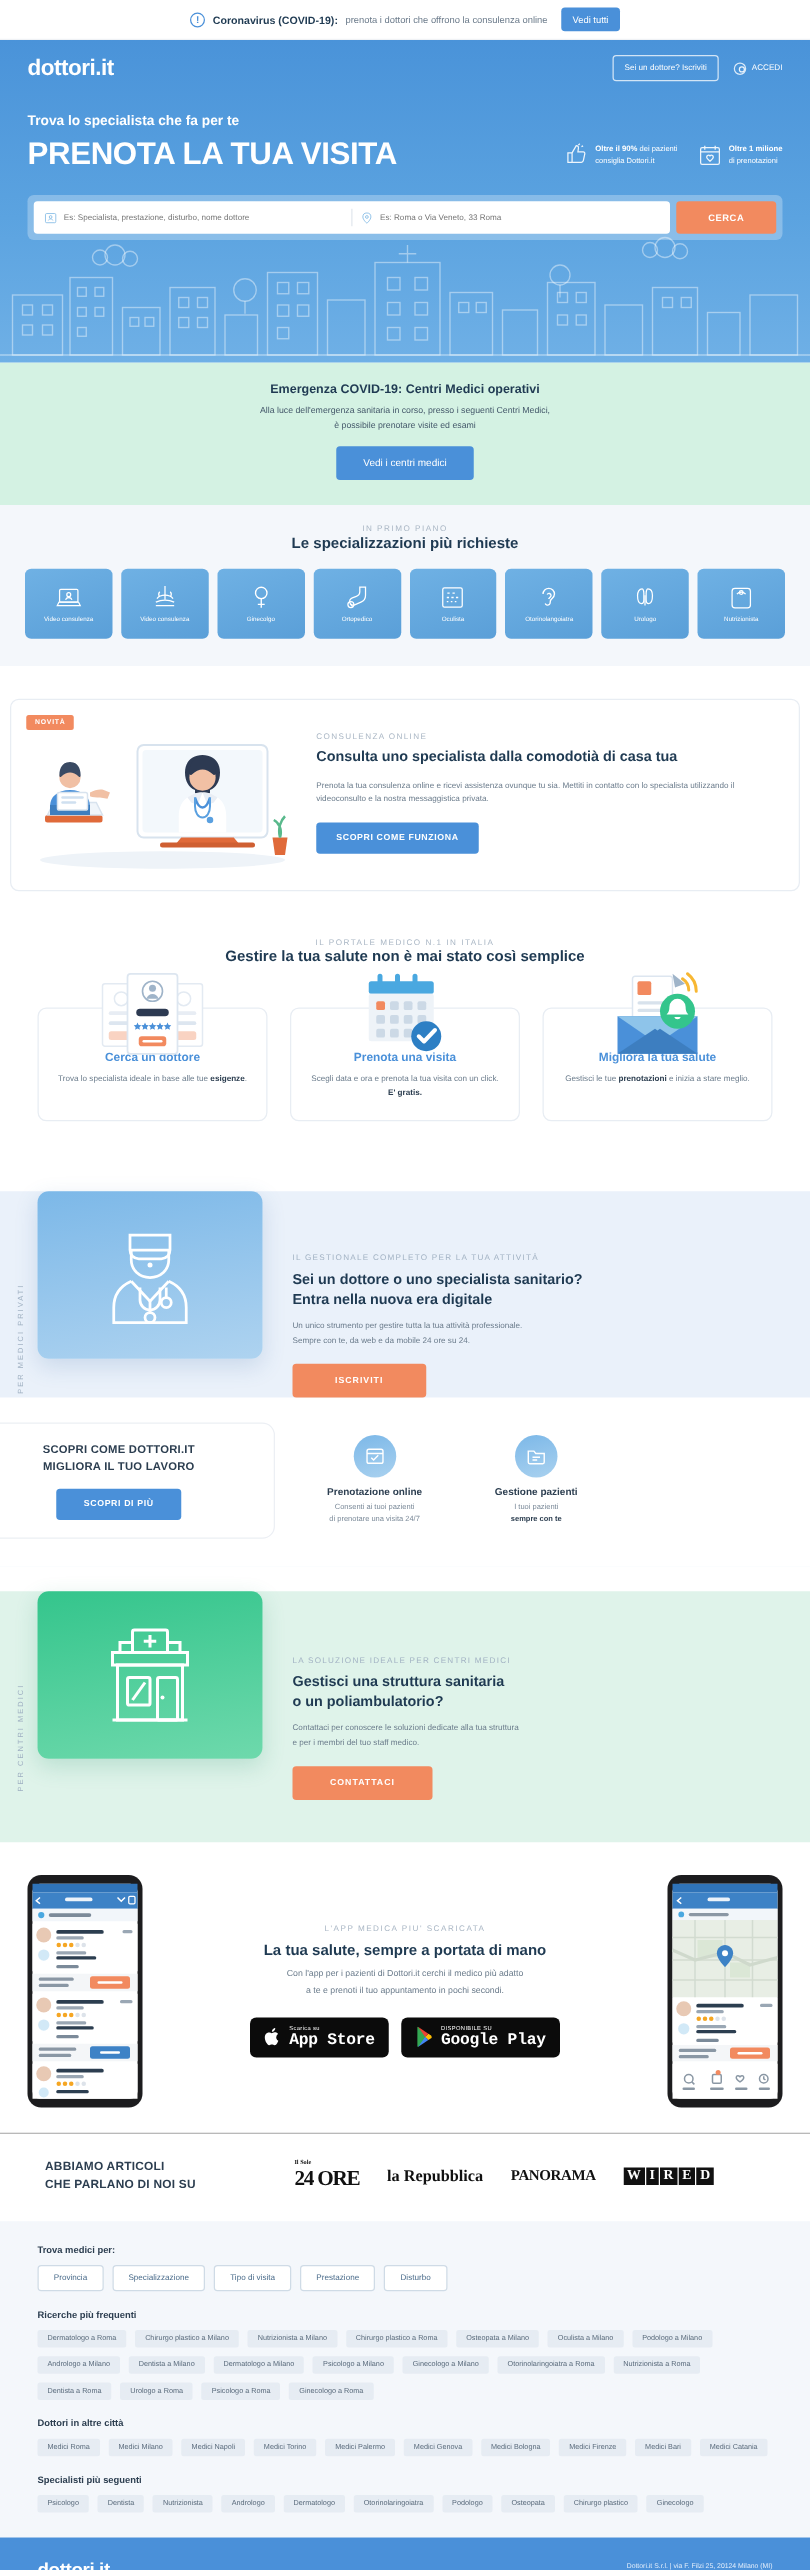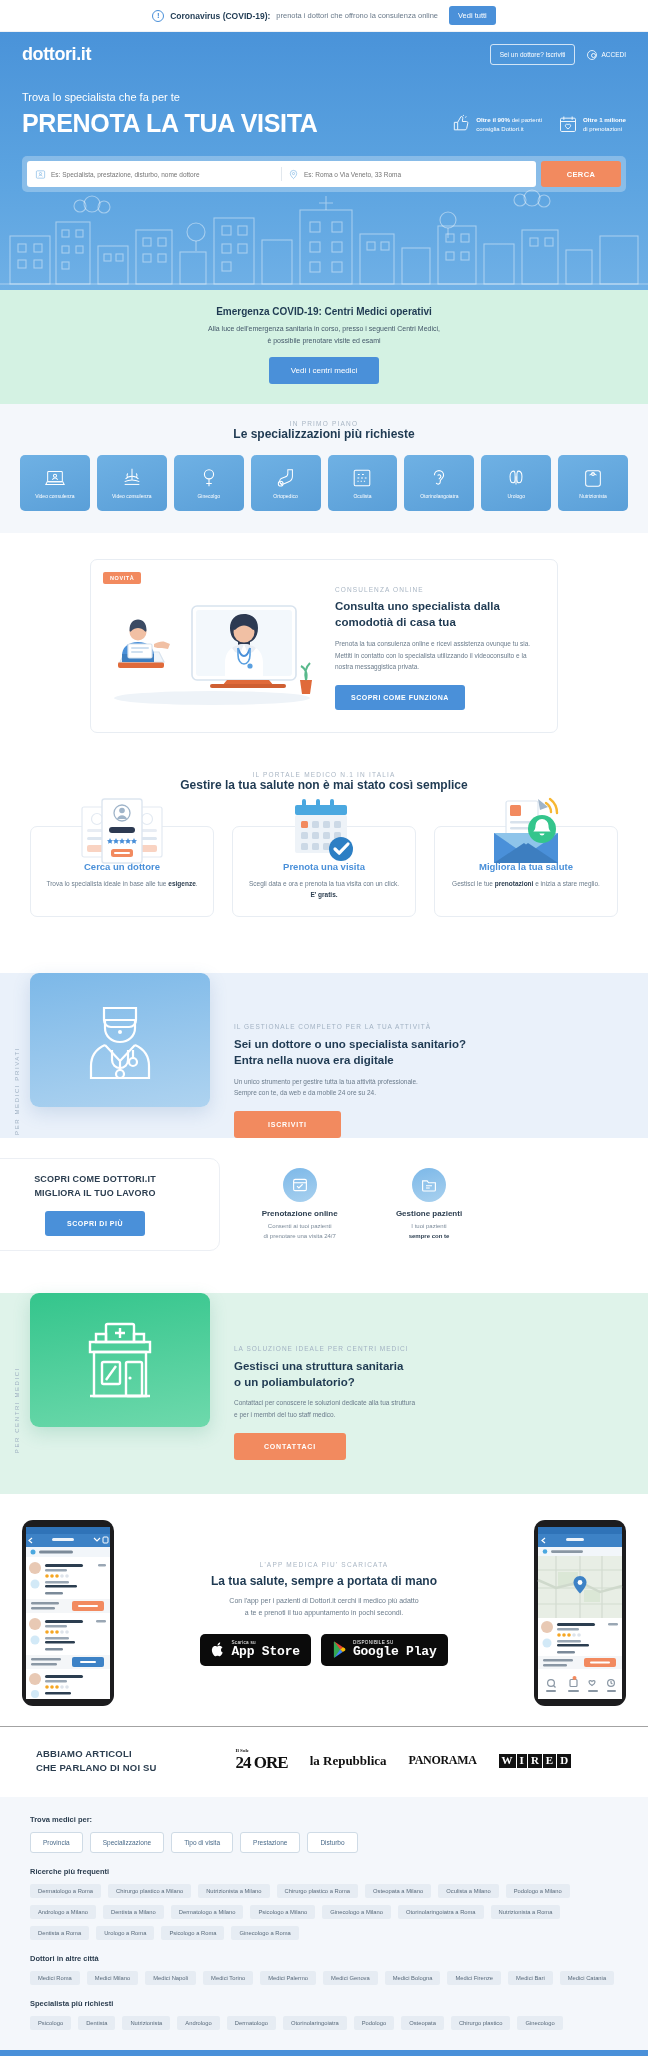--- a/index.html
+++ b/index.html
@@ -50,21 +50,21 @@
   .nav-login-ic {
     width: 10px; height: 10px; border: 1px solid rgba(255,255,255,.8); border-radius: 50%;
     display: inline-block; position: relative;
   }
   .nav-login-ic::after {
     content: ""; position: absolute; left: 3px; top: 2.5px; width: 3px; height: 3px;
     border-radius: 50%; border: 1px solid rgba(255,255,255,.9);
   }
 
   .hero-inner { padding: 26px 22px 0 22px; position: relative; z-index: 5; }
-  .hero-kicker { color: #ffffff; font-size: 11px; margin-bottom: 6px; font-weight: 400; }
+  .hero-kicker { color: #ffffff; font-size: 11px; margin-bottom: 6px; font-weight: 700; }
   .hero-row { display: flex; align-items: flex-end; justify-content: space-between; }
   .hero-title { color: #fff; font-size: 25px; font-weight: bold; letter-spacing: -0.3px; }
   .hero-stats { display: flex; gap: 16px; padding-bottom: 4px; }
   .stat { display: flex; align-items: center; gap: 5px; }
   .stat-ic { width: 20px; height: 20px; opacity: .9; }
   .stat-txt { color: #fff; font-size: 6px; line-height: 1.5; }
   .stat-txt b { font-size: 6.2px; }
 
   .search-wrap {
     margin: 18px 22px 0 22px; background: rgba(255,255,255,.28);
@@ -112,21 +112,21 @@
     background: linear-gradient(160deg,#6fb1e4 0%,#5a9fd8 100%); border-radius: 5px;
     height: 56px; display: flex; flex-direction: column; align-items: center;
     justify-content: center; gap: 4px; cursor: pointer;
   }
   .spec-ic { width: 22px; height: 22px; }
   .spec-lb { color: #fff; font-size: 5px; text-align: center; padding: 0 2px; }
 
   
   .consul-sec { background: #ffffff; padding: 26px 0 22px 0; }
   .consul-card {
-    width: 468px; margin: 0 auto; border: 1px solid #e8edf3; border-radius: 7px;
+    width: 632px; margin: 0 auto; border: 1px solid #e8edf3; border-radius: 7px;
     background: #fff; display: flex; position: relative; overflow: hidden;
   }
   .badge-novita {
     position: absolute; left: 12px; top: 12px; background: #f28a5f; color: #fff;
     font-size: 5.5px; font-weight: bold; letter-spacing: .6px; padding: 3px 7px; border-radius: 2px;
   }
   .consul-left { width: 240px; padding: 18px 10px 14px 10px; display: flex; align-items: center; justify-content: center; }
   .consul-right { flex: 1; padding: 26px 26px 22px 4px; }
   .consul-kicker { font-size: 6.5px; letter-spacing: 1.1px; color: #a9b6c4; text-transform: uppercase; }
   .consul-title { font-size: 11.5px; font-weight: bold; color: #1f3a52; margin-top: 6px; line-height: 1.35; }
@@ -986,21 +986,21 @@
         <div class="pill-soft">Medici Napoli</div>
         <div class="pill-soft">Medici Torino</div>
         <div class="pill-soft">Medici Palermo</div>
         <div class="pill-soft">Medici Genova</div>
         <div class="pill-soft">Medici Bologna</div>
         <div class="pill-soft">Medici Firenze</div>
         <div class="pill-soft">Medici Bari</div>
         <div class="pill-soft">Medici Catania</div>
       </div>
 
-      <div class="seo-h mt">Specialista più richiesti</div>
+      <div class="seo-h mt">Specialisti più seguenti</div>
       <div class="pill-row">
         <div class="pill-soft">Psicologo</div>
         <div class="pill-soft">Dentista</div>
         <div class="pill-soft">Nutrizionista</div>
         <div class="pill-soft">Andrologo</div>
         <div class="pill-soft">Dermatologo</div>
         <div class="pill-soft">Otorinolaringoiatra</div>
         <div class="pill-soft">Podologo</div>
         <div class="pill-soft">Osteopata</div>
         <div class="pill-soft">Chirurgo plastico</div>

